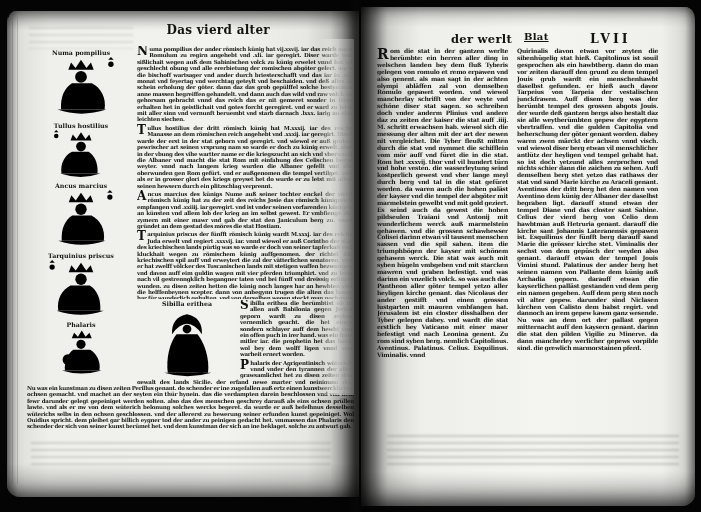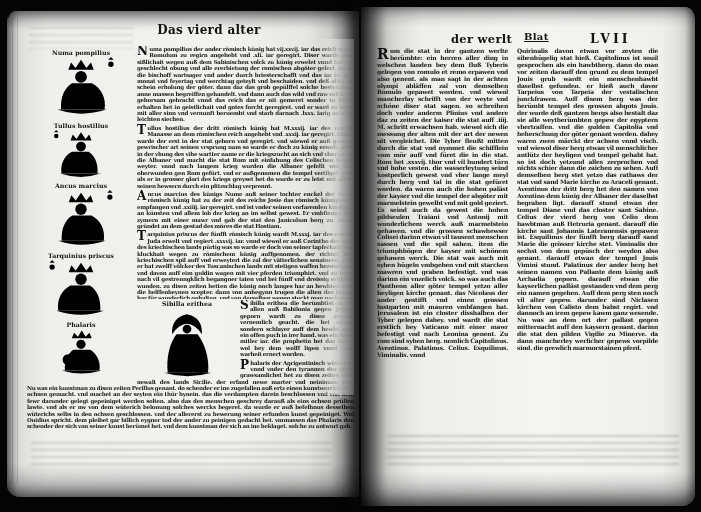--- a/index.html
+++ b/index.html
@@ -16,21 +16,21 @@
     background:linear-gradient(180deg,rgba(0,0,0,.16) 0,rgba(0,0,0,0) 4%,rgba(0,0,0,0) 93%,rgba(0,0,0,.30) 100%),
                linear-gradient(90deg,#504f4d 0,#8f8f8c 3%,#d5d5d2 8%,#eeeeeb 18%,#f4f4f1 55%,#efefec 90%,#d8d8d5 97%,#9a9a97 100%);
     border-radius:2px 10px 14px 2px / 2px 12px 12px 2px;
     box-shadow:inset 0 8px 12px -8px rgba(0,0,0,.5),inset 0 -14px 18px -8px rgba(0,0,0,.55),
                inset 20px 0 26px -10px rgba(0,0,0,.5),inset -10px 0 14px -8px rgba(0,0,0,.35);}
   .edge-lines{position:absolute;left:0;top:6px;width:14px;height:96%;
     background:repeating-linear-gradient(90deg,rgba(90,90,88,.30) 0 1px,rgba(235,235,232,0) 1px 5px);}
   .gutter-shadow{position:absolute;left:330px;top:0;width:52px;height:512px;z-index:6;pointer-events:none;
     background:linear-gradient(90deg,rgba(0,0,0,0) 0%,rgba(0,0,0,.26) 34%,rgba(8,8,8,.55) 50%,rgba(0,0,0,.24) 64%,rgba(0,0,0,0) 100%);}
   .running-head{position:absolute;font-weight:700;color:#13130f;font-size:12px;letter-spacing:.3px;}
-  .head-left{left:141px;top:12px;width:122px;text-align:center;}
+  .head-left{left:141px;top:12px;width:122px;text-align:right;}
   .hr-werlt{left:90px;top:25px;font-size:11.5px;}
   .hr-blat{left:163px;top:24px;font-size:10px;text-decoration:underline;}
   .hr-folio{left:203px;top:24px;font-size:12.5px;letter-spacing:3px;margin-left:26px;}
   .bt{font-weight:700;font-size:5.5px;line-height:6.4px;text-align:justify;color:#191916;
       letter-spacing:-.25px;word-spacing:-.4px;margin:0 0 2px 0;}
   .rt{font-size:6px;line-height:6.9px;}
   .dc{float:left;font-size:12px;line-height:10.5px;font-weight:700;padding-right:1.5px;color:#101010;}
   .main-text{position:absolute;left:130px;top:35px;width:215px;height:253px;overflow:hidden;}
   .sibyl-section{position:absolute;left:130px;top:289px;width:215px;height:84px;overflow:hidden;}
   .sibyl-float{float:left;width:100px;margin-right:3px;text-align:center;}

